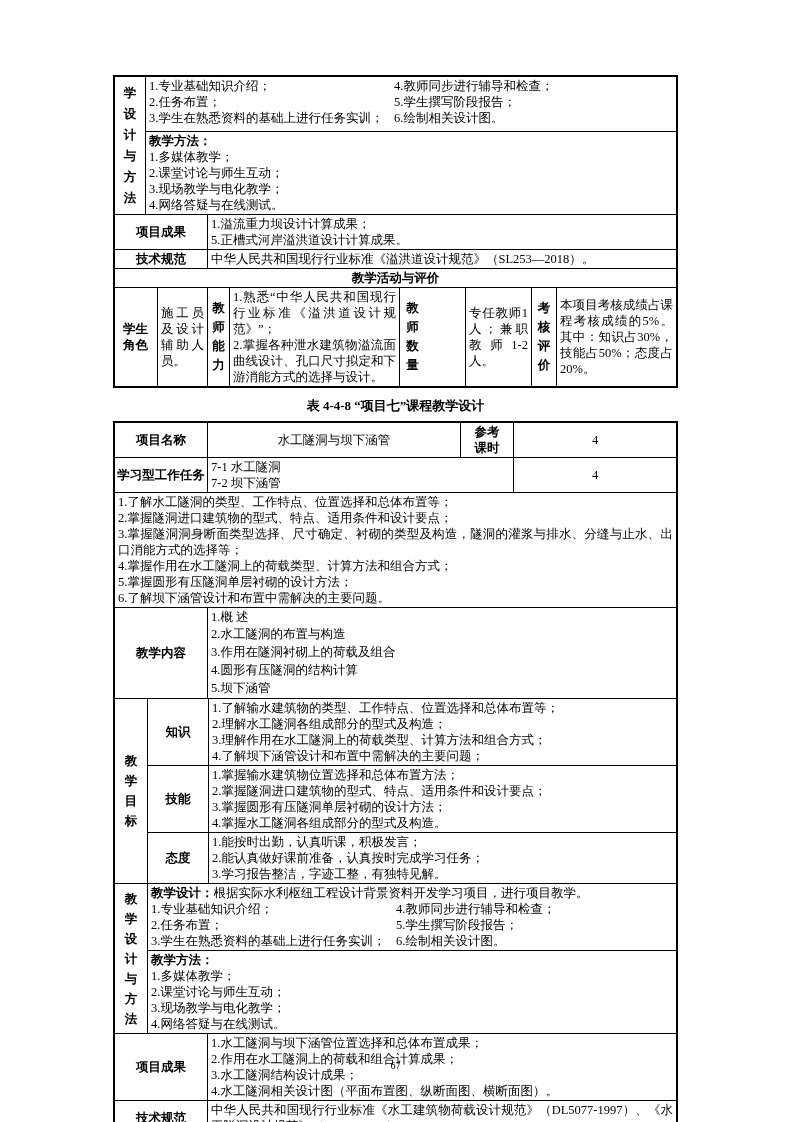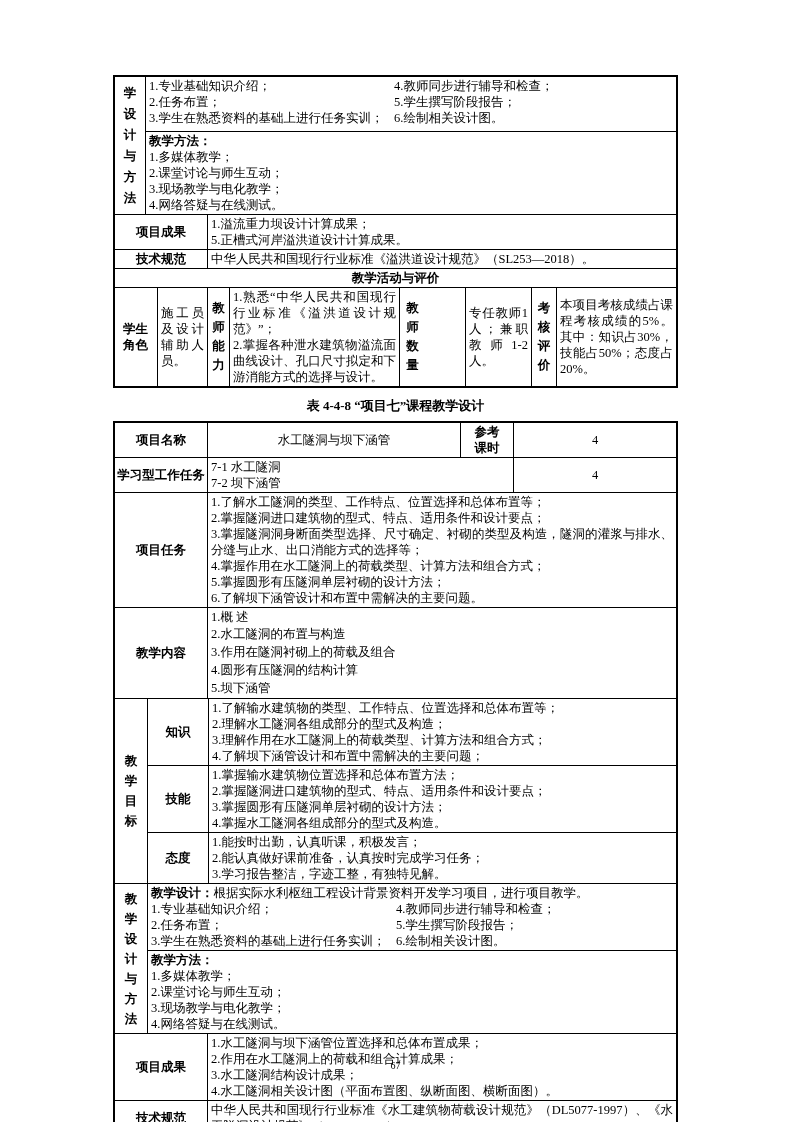--- a/index.html
+++ b/index.html
@@ -129,21 +129,20 @@
     </div>
 
     <div class="trow">
       <div class="cell lab t2-labcol">学习型工作任务</div>
       <div class="cell grow lines">7-1 水工隧洞
 7-2 坝下涵管</div>
       <div class="cell t2-val">4</div>
     </div>
 
     <div class="trow">
-      <div class="cell lab t2-labcol">项目任务</div>
       <div class="cell grow lines">1.了解水工隧洞的类型、工作特点、位置选择和总体布置等；
 2.掌握隧洞进口建筑物的型式、特点、适用条件和设计要点；
 3.掌握隧洞洞身断面类型选择、尺寸确定、衬砌的类型及构造，隧洞的灌浆与排水、分缝与止水、出口消能方式的选择等；
 4.掌握作用在水工隧洞上的荷载类型、计算方法和组合方式；
 5.掌握圆形有压隧洞单层衬砌的设计方法；
 6.了解坝下涵管设计和布置中需解决的主要问题。</div>
     </div>
 
     <div class="trow">
       <div class="cell lab t2-labcol">教学内容</div>

